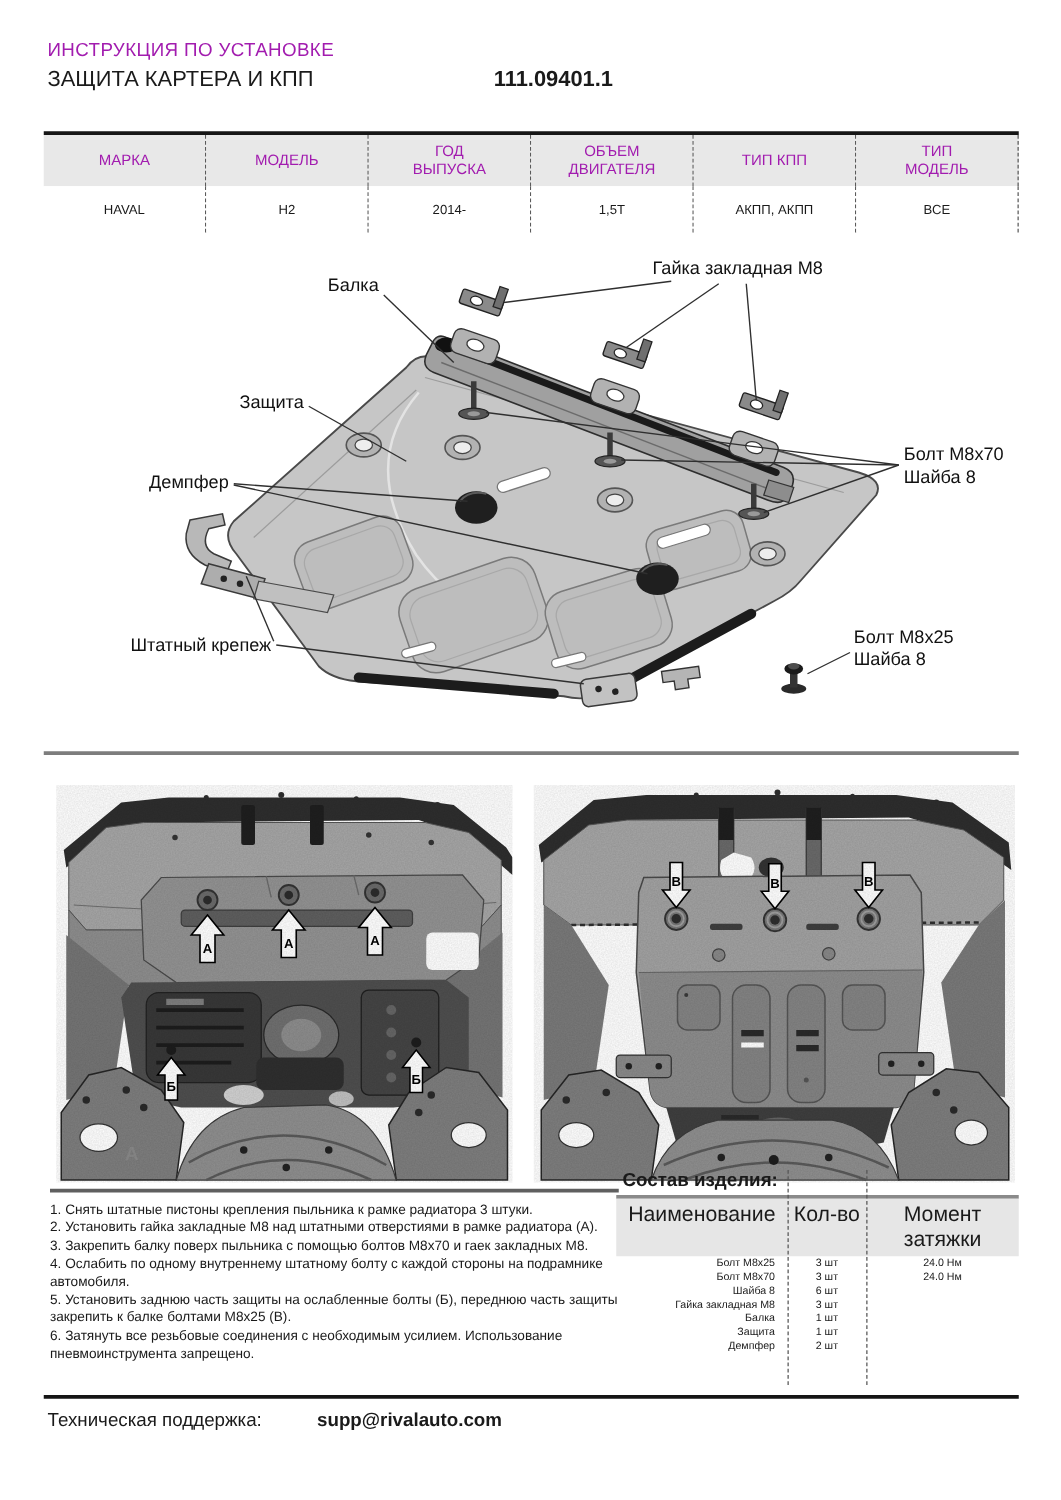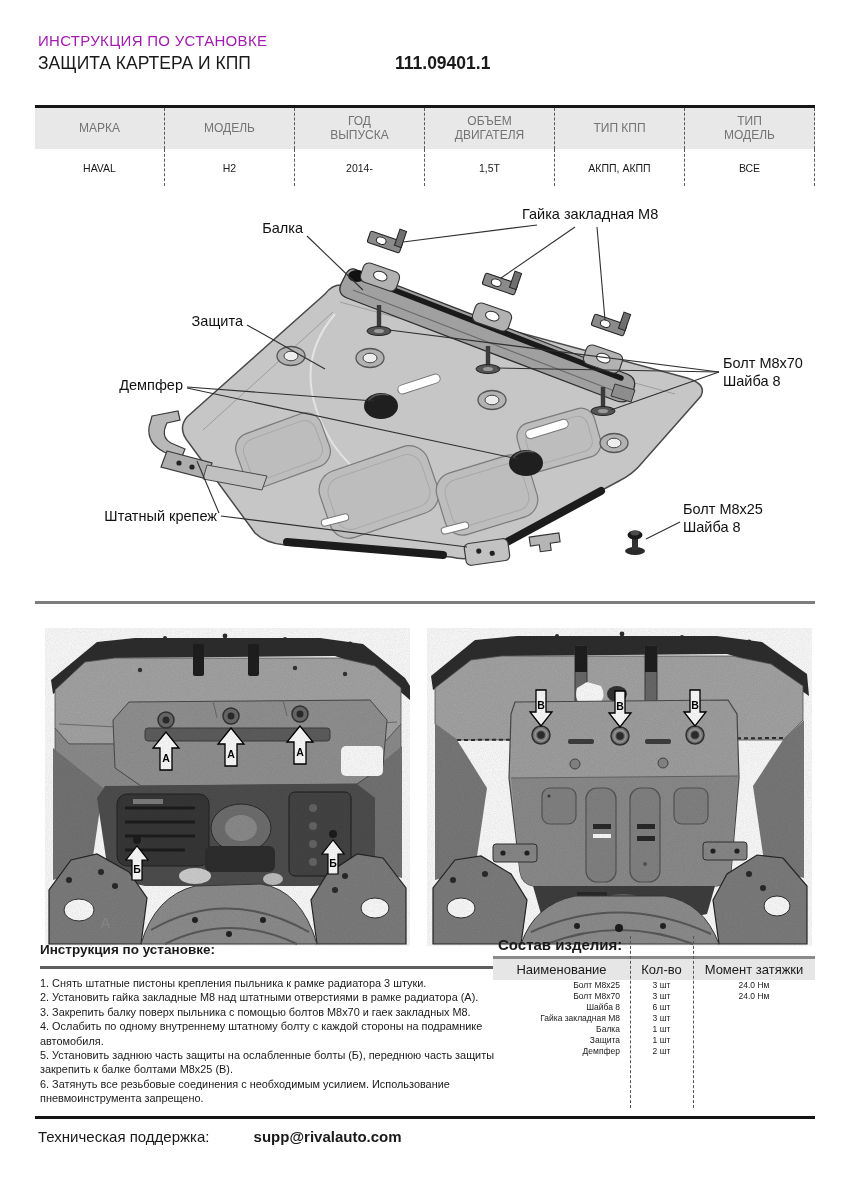--- a/index.html
+++ b/index.html
@@ -7,42 +7,42 @@
         font-family:"Liberation Sans",sans-serif;color:#1a1a1a;}
   
   .sub-title{position:absolute;left:38px;top:32px;font-size:15px;letter-spacing:.3px;color:#a21caf;}
   .main-title{position:absolute;left:38px;top:53px;font-size:17.5px;font-weight:normal;}
   .part-no{position:absolute;left:395px;top:53px;font-size:17.5px;font-weight:bold;}
   
   .spec{position:absolute;left:35px;top:105px;width:780px;border-top:3px solid #161616;}
   .spec-row{display:grid;grid-template-columns:repeat(6,1fr);}
   .spec-cell{border-right:1px dashed #5a5a5a;display:flex;align-items:center;justify-content:center;
              text-align:center;white-space:pre-line;}
-  .spec-h .spec-cell{background:#e8e8e8;height:41px;font-size:12px;line-height:1.15;color:#737373;}
+  .spec-h .spec-cell{background:#e8e8e8;height:41px;font-size:12px;line-height:1.15;color:#a21caf;}
   .spec-d .spec-cell{height:37px;font-size:10.5px;background:#fff;}
   
   svg text{font-family:"Liberation Sans",sans-serif;}
   .dlabel{font-size:14.5px;fill:#111;}
   .pletter{font-size:10.5px;font-weight:bold;fill:#000;}
   .divider1{position:absolute;left:35px;top:601px;width:780px;height:3px;background:#7d7d7d;}
   #diagram{position:absolute;left:35px;top:198px;}
   #photoL{position:absolute;left:45px;top:628px;}
   #photoR{position:absolute;left:427px;top:628px;}
   
   .instr{position:absolute;left:40px;top:942px;width:455px;}
   .instr h3{margin:0;font-size:13.5px;font-weight:bold;}
   .instr .rule{height:3px;background:#5f5f5f;margin:9px 0 7px 0;}
   .instr p{margin:0;font-size:10.9px;line-height:14.4px;}
   
   .parts{position:absolute;left:493px;top:936px;width:322px;}
   .parts h3{margin:0 0 3px 5px;font-size:15px;font-weight:bold;}
   .parts .rule{height:3px;background:#8a8a8a;margin:3px 0 0 0;}
   .pgrid{display:grid;grid-template-columns:137px 63px 122px;}
   .phead{background:#e6e6e6;}
-  .phead div{font-size:13px;text-align:center;padding:3px 0;}
+  .phead div{font-size:17px;text-align:center;padding:3px 0;}
   .prow div{font-size:8.5px;line-height:11px;}
   .prow .nm{text-align:right;padding-right:10px;}
   .prow .qt{text-align:center;}
   .prow .tq{text-align:center;}
   .vdash{position:absolute;top:0;height:172px;border-left:1px dashed #555;}
   .vd1{left:137px;} .vd2{left:200px;}
   
   .footer-line{position:absolute;left:35px;top:1116px;width:780px;height:3px;background:#151515;}
   .footer{position:absolute;left:38px;top:1126px;font-size:15px;line-height:21px;}
   .footer b{font-weight:bold;margin-left:40px;}
@@ -466,21 +466,20 @@
       </g>
       <g transform="translate(268,98)">
         <polygon points="0,0 -11,-14 -5,-14 -5,-36 5,-36 5,-14 11,-14" fill="#fff" stroke="#000" stroke-width="1.3"></polygon>
         <text class="pletter" x="0" y="-17" text-anchor="middle">В</text>
       </g>
     </g>
     <rect width="385" height="318" filter="url(#gl2)" opacity="0.13"></rect>
   </svg>
 
   <div class="instr">
-    <h3>Инструкция по установке:</h3>
     <div class="rule"></div>
     <p>1. Снять штатные пистоны крепления пыльника к рамке радиатора 3 штуки.</p>
     <p>2. Установить гайка закладные М8 над штатными отверстиями в рамке радиатора (А).</p>
     <p>3. Закрепить балку поверх пыльника с помощью болтов М8х70 и гаек закладных М8.</p>
     <p>4. Ослабить по одному внутреннему штатному болту с каждой стороны на подрамнике автомобиля.</p>
     <p>5. Установить заднюю часть защиты на ослабленные болты (Б), переднюю часть защиты закрепить к балке болтами М8х25 (В).</p>
     <p>6. Затянуть все резьбовые соединения с необходимым усилием. Использование пневмоинструмента запрещено.</p>
   </div>
 
   <div class="parts">

